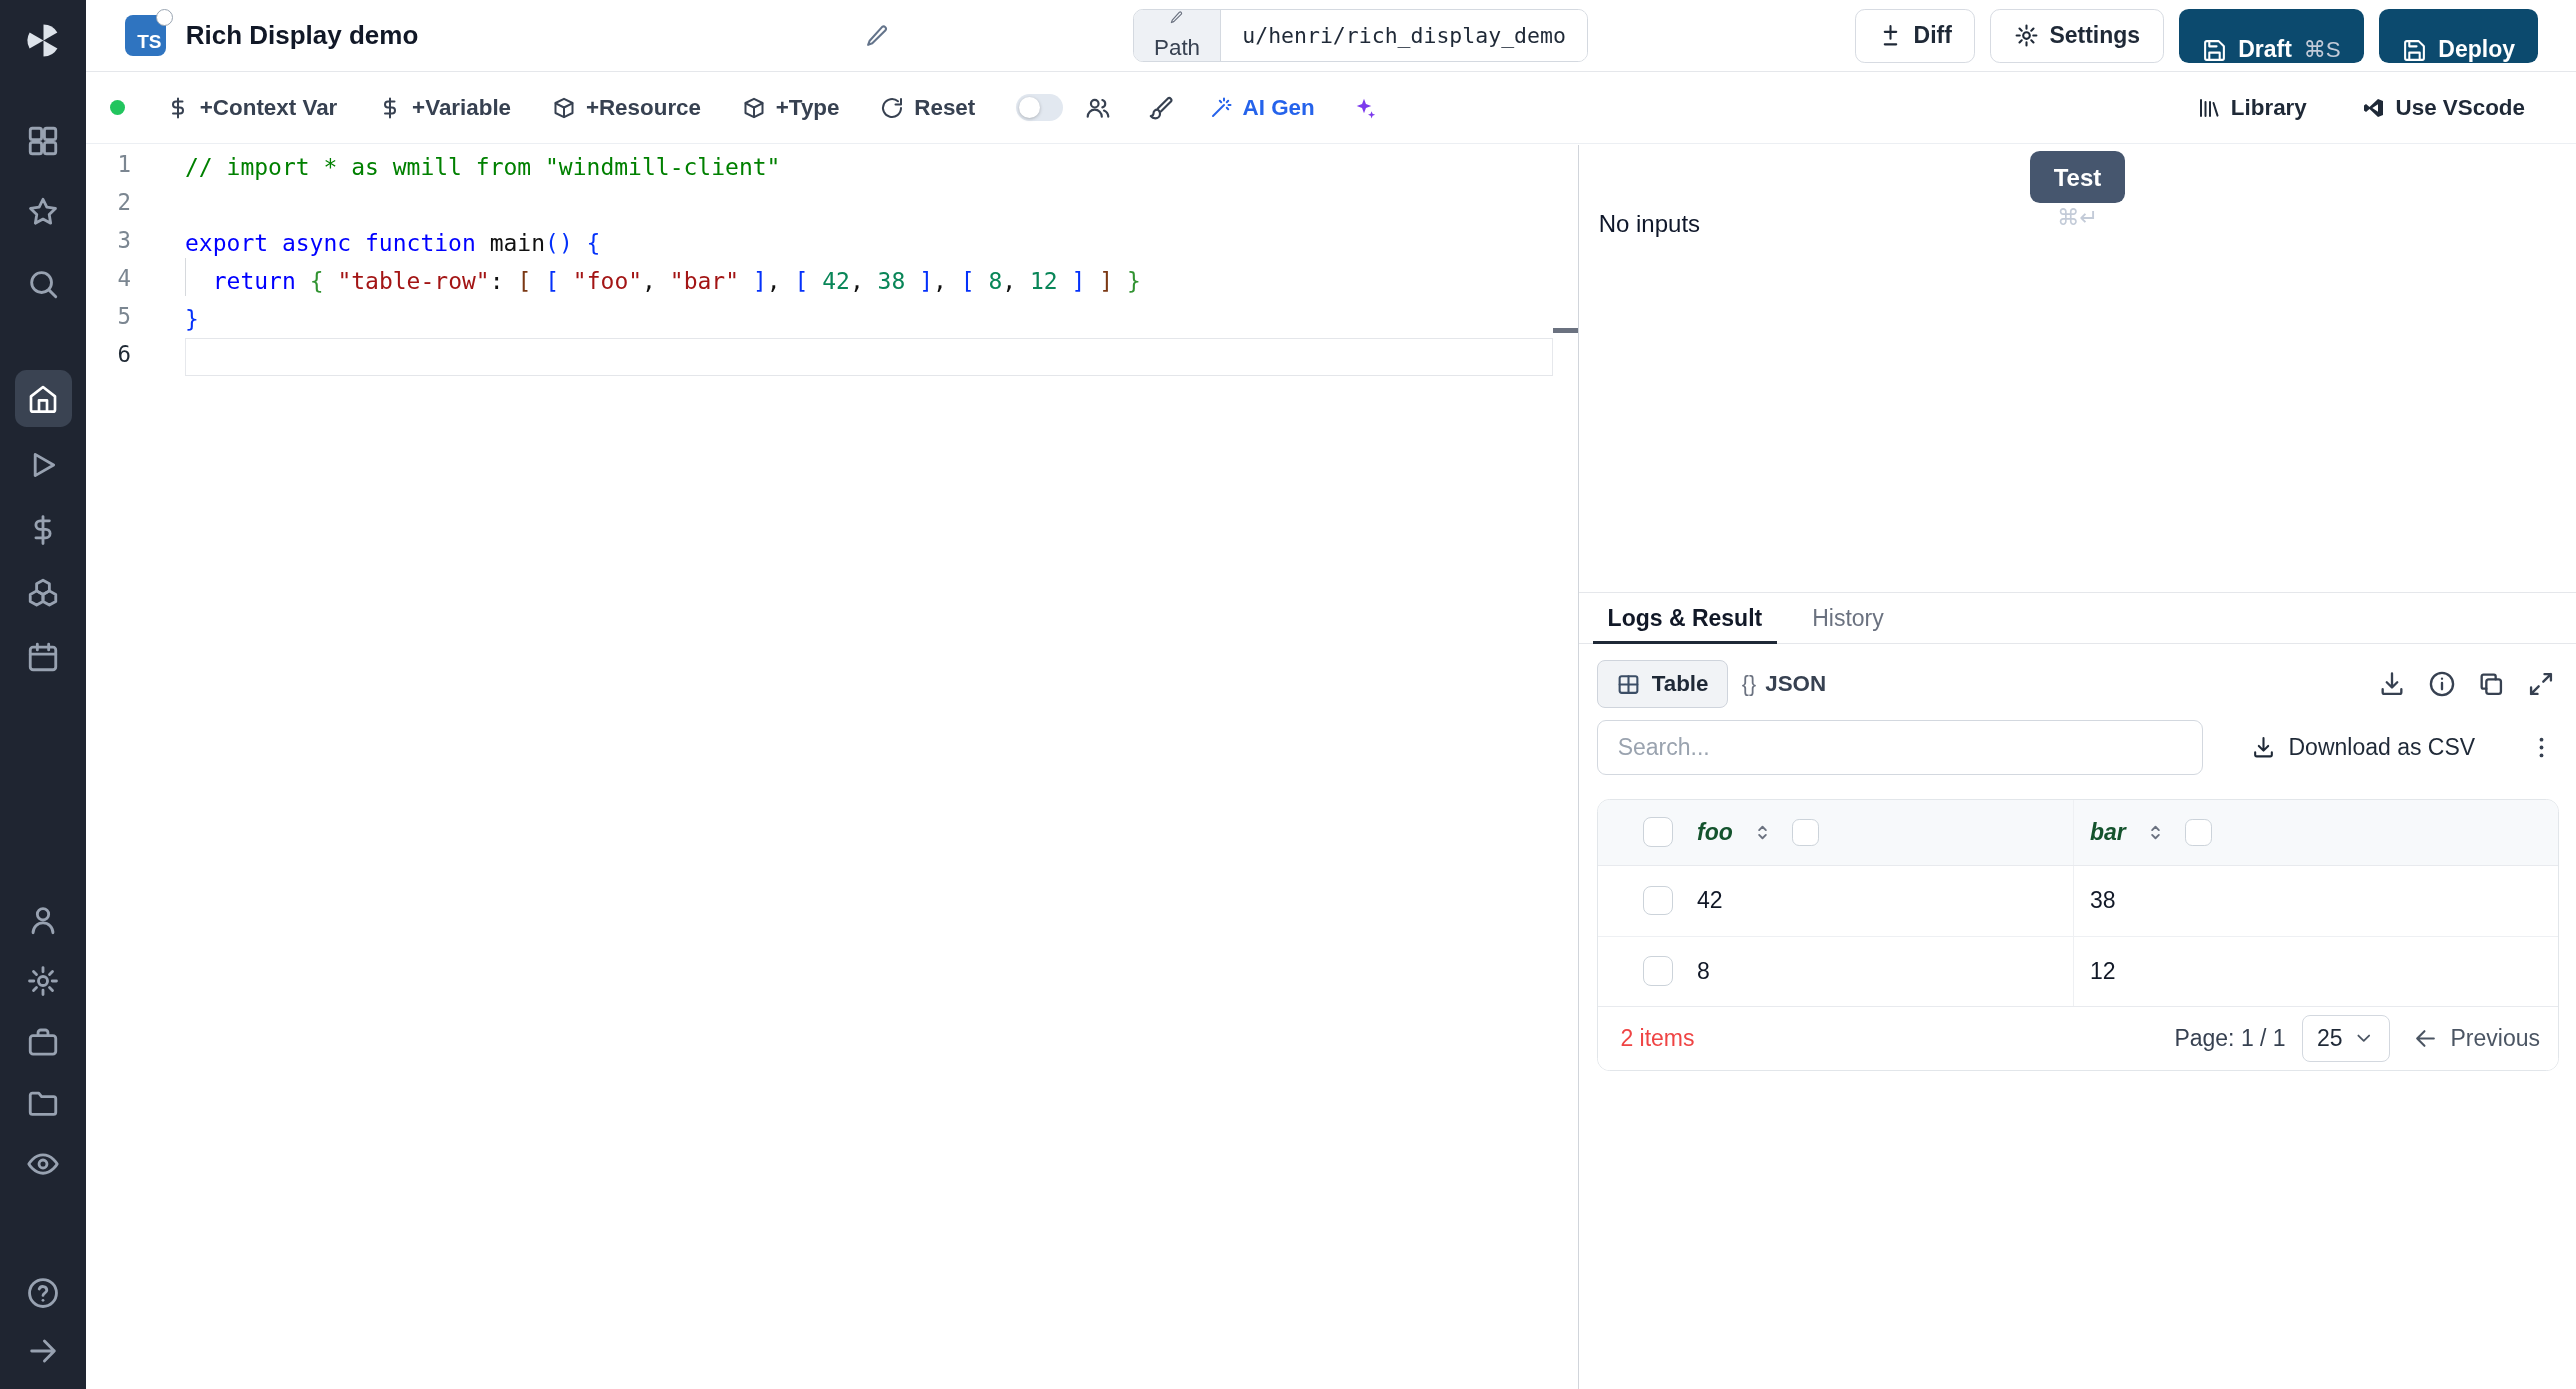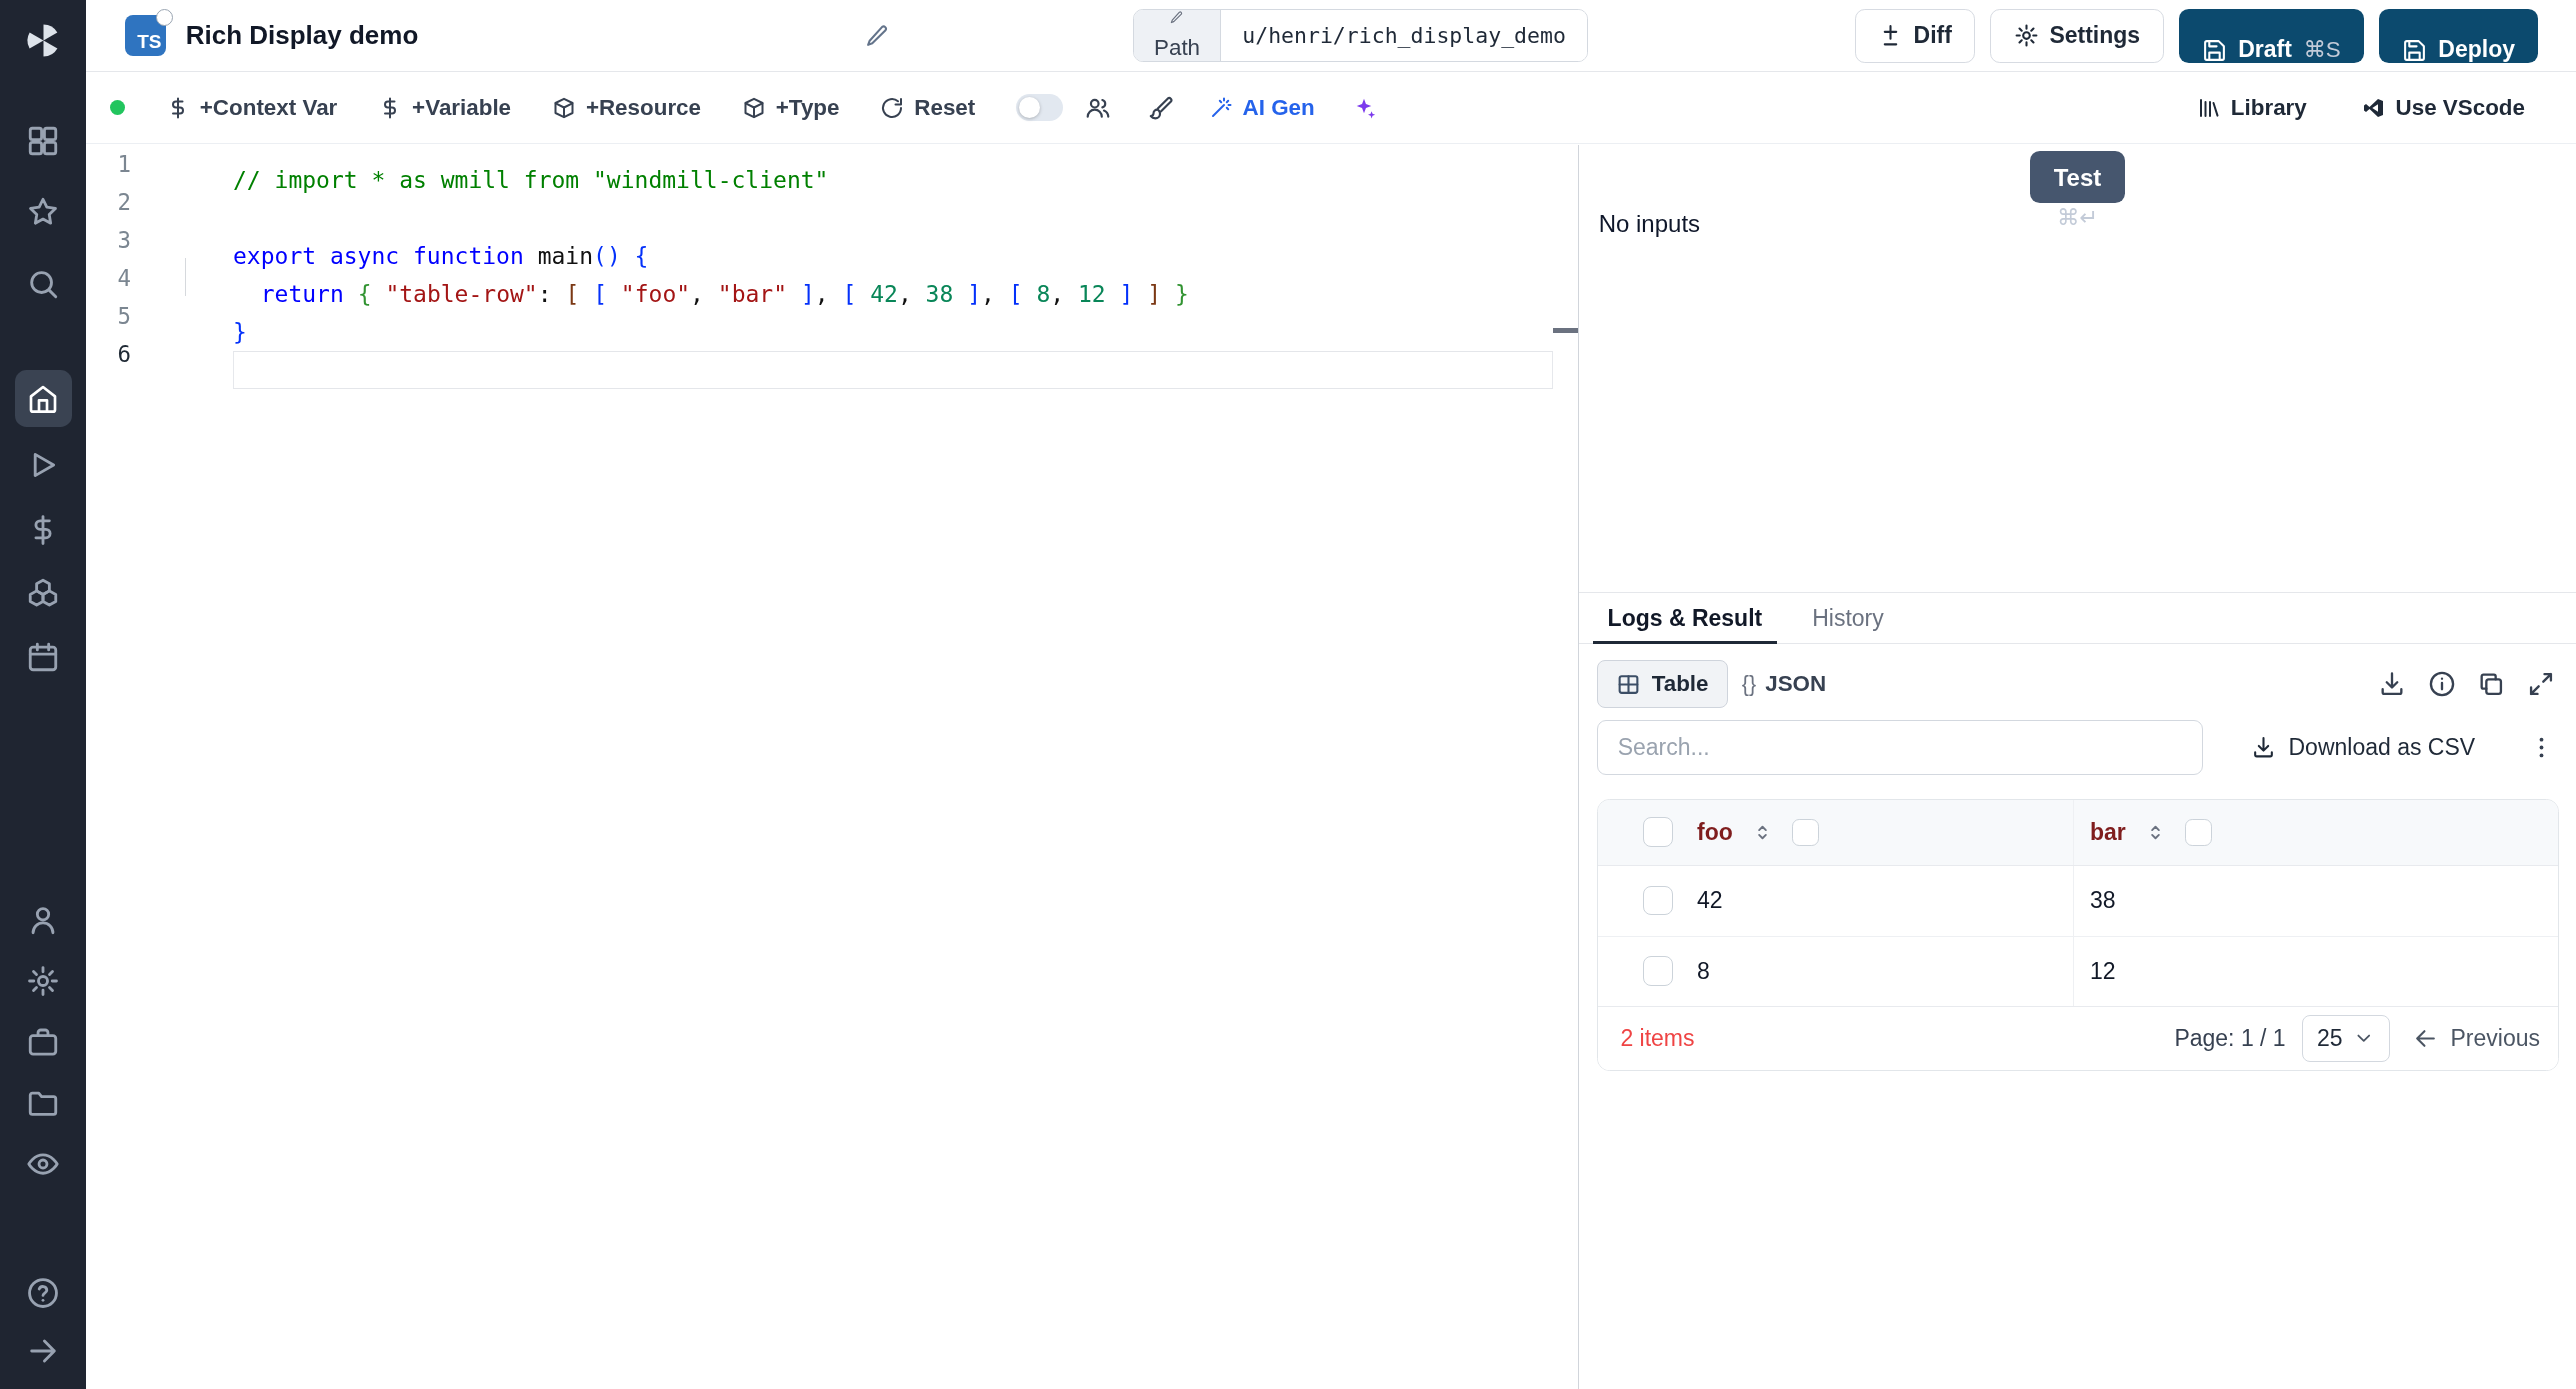--- a/index.html
+++ b/index.html
@@ -50,21 +50,21 @@
   .sparkle { color:#7c3aed; }
   .toolbar-right { margin-left:auto; display:flex; align-items:center; gap:55px; }
   .toolbar-right .tb-btn { margin-left:0; color:#1f2937; }
 
   
   .workspace { position:absolute; left:86px; top:145px; right:0; bottom:0; display:flex; }
   .editor { width:1492px; position:relative; background:#fff; overflow:hidden; }
   .gutter { position:absolute; left:0; top:0; width:99px; }
   .line-num { height:38px; line-height:38px; text-align:right; padding-right:54px; font-family:"DejaVu Sans Mono",monospace; font-size:22.4px; color:#7b8691; }
   .line-num.current { color:#202a35; }
-  .code { position:absolute; left:99px; top:16px; right:25px;margin-left:48px; }
+  .code { position:absolute; left:99px; top:3px; right:25px; }
   .code-line { height:38px; line-height:38px; font-family:"DejaVu Sans Mono",monospace; font-size:23px; white-space:pre; }
   .code-line.current { box-shadow:inset 0 0 0 0.9px #e4e6ea; }
   .tok-comment { color:#008000; } .tok-kw { color:#0000ff; } .tok-str { color:#a31515; }
   .tok-num { color:#098658; } .tok-plain { color:#111111; }
   .tok-b1 { color:#0431fa; } .tok-b2 { color:#319331; } .tok-b3 { color:#7b3814; }
   .indent-guide { position:absolute; left:99px; top:113px; width:0.9px; height:38px; background:#d6d9dd; }
   .overview-marker { position:absolute; right:0; top:183px; width:25px; height:5.4px; background:#6b7280; }
 
   
   .rightpanel { width:998px; border-left:0.9px solid #d1d5db; position:relative; background:#fff; }
@@ -96,21 +96,21 @@
 
   .result-table { margin:24px 17px 0 18px; border:0.9px solid #e2e6ea; border-radius:12.5px; overflow:hidden; }
   .tr { display:flex; align-items:center; }
   .tr-head { background:#f7f9fb; height:66px; border-bottom:0.9px solid #e8eaee; }
   .tr-body { height:70px; }
   .tr-body + .tr-body { border-top:0.9px solid #eef0f3; }
   .cell-check { width:99px; padding-left:45px; display:flex; align-items:center; align-self:stretch; }
   .checkbox { width:29.5px; height:29.5px; border:1.8px solid #ccd3da; border-radius:8px; background:#fff; flex:0 0 auto; cursor:pointer; }
   .cell-a { width:376px; display:flex; align-items:center; gap:18px; font-size:23px; align-self:stretch; }
   .cell-b { flex:1; display:flex; align-items:center; gap:18px; font-size:23px; padding-left:16px; border-left:0.9px solid #eef0f3; align-self:stretch; }
-  .col-label { font-weight:700; color:#7f1d1d; }
+  .col-label { font-weight:700; color:#14532d;font-style:italic; }
   .sort-ic { color:#6b7280; cursor:pointer; } .sort-ic svg { width:23px; height:23px; }
   .col-check { width:27px; height:27px; border:1.8px solid #ccd3da; border-radius:7.2px; background:#fff; cursor:pointer; }
   .tfoot { display:flex; align-items:center; height:64px; padding:0 18px 0 22.4px; border-top:0.9px solid #e8eaee; background:#fff; }
   .items-count { font-size:23px; color:#ef4444; }
   .page-label { margin-left:auto; font-size:23px; color:#374151; }
   .page-size { margin-left:16px; display:flex; align-items:center; gap:10.7px; border:0.9px solid #d3d8df; border-radius:8px; padding:0 14.3px; height:47px; font-size:23px; color:#1f2937; cursor:pointer; }
   .page-size svg { width:21.5px; height:21.5px; color:#4b5563; }
   .prev-btn { margin-left:23px; display:flex; align-items:center; gap:12.5px; font-size:23px; font-weight:500; color:#4b5563; }
   .prev-btn svg { width:25px; height:25px; }
 </style>

